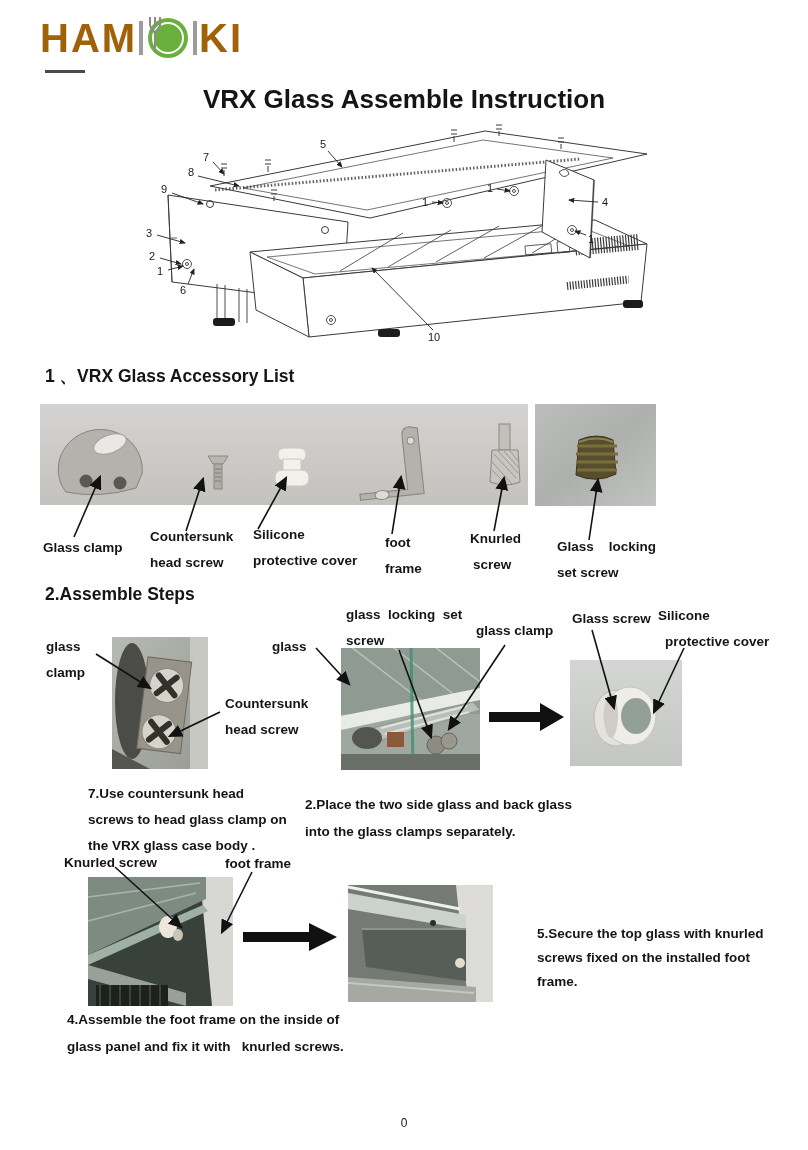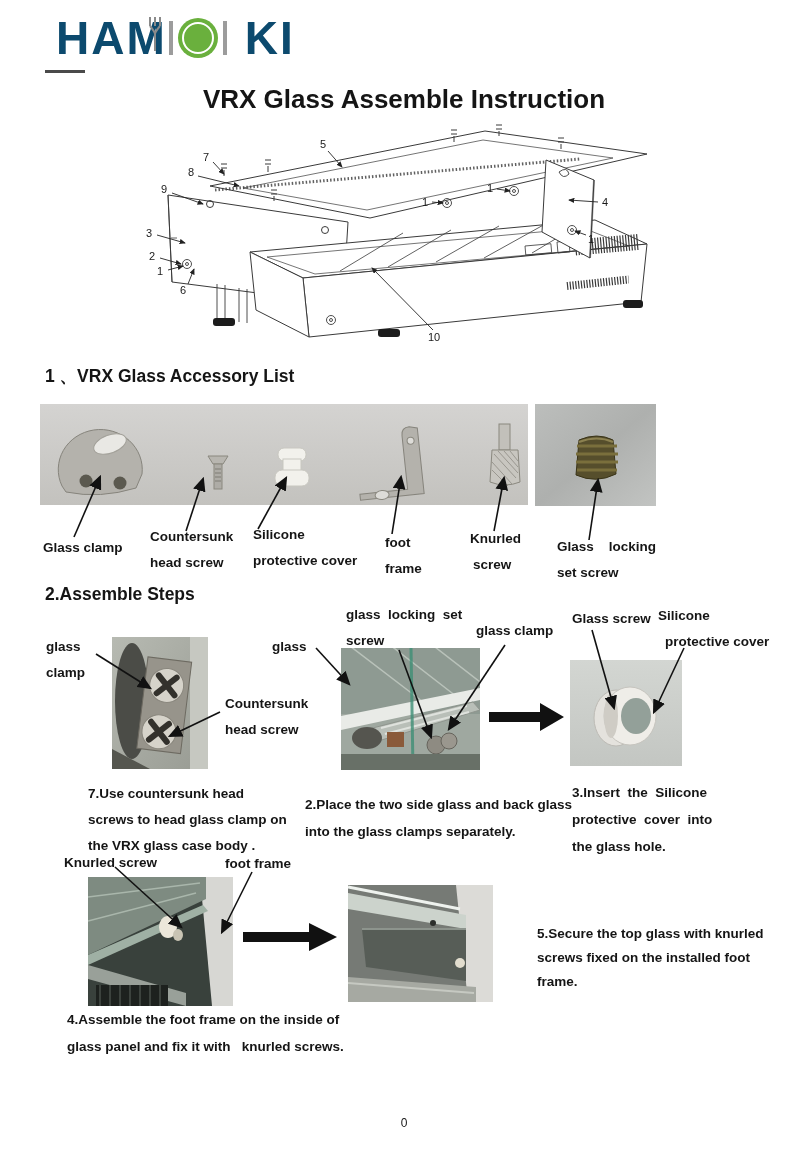--- a/index.html
+++ b/index.html
@@ -3,21 +3,21 @@
 <meta charset="utf-8">
 <style>
   html,body { margin:0; padding:0; background:#e8e8e8; }
   .page {
     position:relative; width:808px; height:1150px; margin:0 auto;
     background:#ffffff; overflow:hidden;
     font-family:"Liberation Sans", sans-serif; color:#151515;
   }
   
   .logo { position:absolute; left:40px; top:12px; height:52px; display:flex; align-items:center; }
-  .logo .word { font-size:46px; font-weight:bold; letter-spacing:2px; color:#0c4a6e; line-height:1;margin-left:16px; }
+  .logo .word { font-size:40px; font-weight:bold; letter-spacing:2px; color:#a16207; line-height:1; }
   .logo-o { position:relative; width:40px; height:40px; border-radius:50%; background:#6ab03d; margin:0 3px; }
   .logo-o .ring { position:absolute; inset:4px; border:2.5px solid #ffffff; border-radius:50%; }
   .logo-bar { width:4px; height:34px; background:#9c9c9c; margin:0 2px; }
   .logo-underline { position:absolute; left:45px; top:70px; width:40px; height:3px; background:#4a4a4a; }
   .fork { position:absolute; left:148px; top:16px; }
   
   .title { position:absolute; left:0; top:84px; width:808px; text-align:center; font-size:26px; font-weight:bold; }
   .h2 { position:absolute; font-size:17.5px; font-weight:bold; white-space:pre; }
   .lbl { position:absolute; font-size:13.5px; font-weight:bold; white-space:pre; line-height:1; }
   .steptext { position:absolute; font-size:13.5px; font-weight:bold; }
@@ -297,25 +297,20 @@
 
   <div class="steptext" style="left:88px; top:781px; width:220px; line-height:26px;">
     <span>7.Use countersunk head</span>
     <span>screws to head glass clamp on</span>
     <span>the VRX glass case body .</span>
   </div>
   <div class="steptext" style="left:305px; top:791px; width:270px; line-height:27px;">
     <span>2.Place the two side glass and back glass</span>
     <span>into the glass clamps separately.</span>
   </div>
-  <div class="steptext" style="left:572px; top:779px; width:165px; line-height:27px;">
-    <span>3.Insert  the  Silicone</span>
-    <span>protective  cover  into</span>
-    <span>the glass hole.</span>
-  </div>
 
   <div class="lbl" style="left:64px;  top:856px;">Knurled screw</div>
   <div class="lbl" style="left:225px; top:857px;">foot frame</div>
 
   <div class="photo" style="left:88px; top:877px;">
     <svg width="145" height="129" viewBox="0 0 145 129">
       <rect width="145" height="129" fill="#39413c"></rect>
       <path d="M112,0 L145,0 L145,129 L124,129 Z" fill="#d7d7d3"></path>
       <path d="M0,0 L118,0 L118,22 L0,78 Z" fill="#7e8b81"></path>
       <path d="M0,20 L112,6 M0,44 L108,16" stroke="#a9b6ab" stroke-width="1.5"></path>

